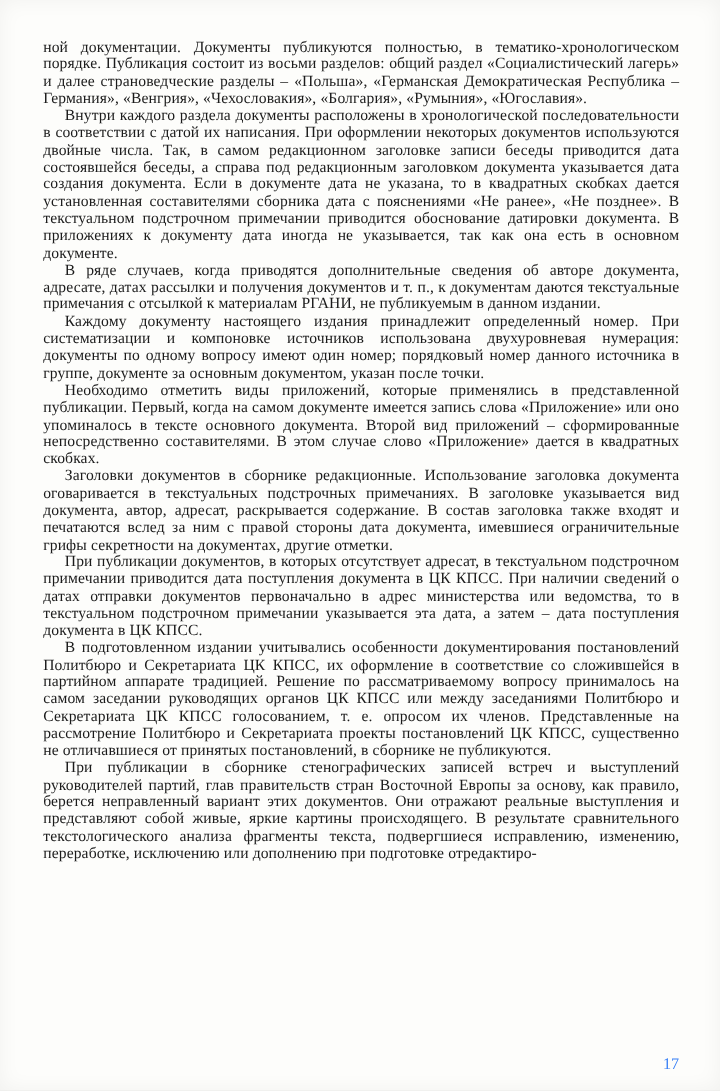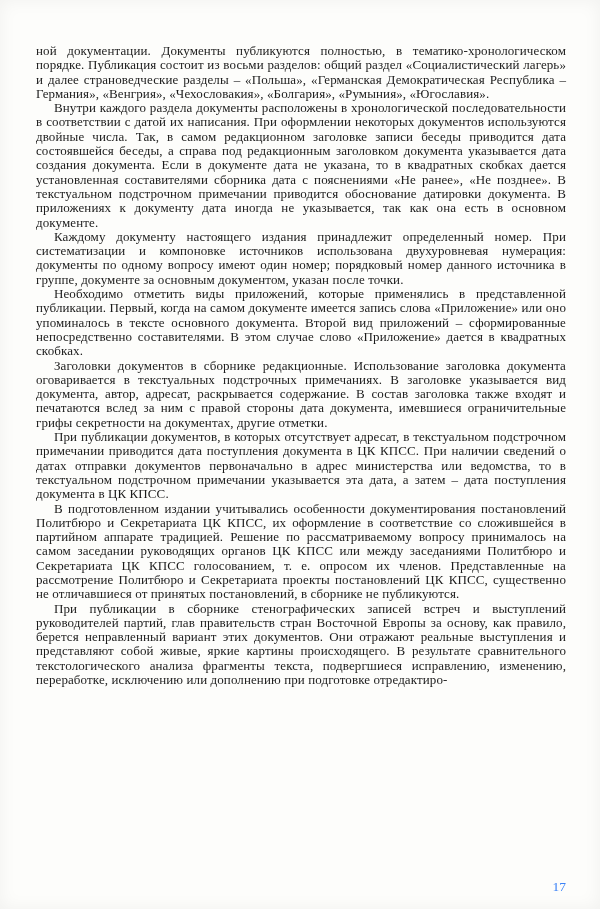--- a/index.html
+++ b/index.html
@@ -21,21 +21,20 @@
     left: 36px;
     right: 34px;
     top: 32px;
     font-family: "Liberation Serif", "DejaVu Serif", serif;
     font-size: 13px;
     line-height: 14.3px;
     color: #1b1b1b;
     text-align: justify;
     letter-spacing: 0.1px;
     hyphens: auto;
-    margin-top: 12px;
   }
   .para {
     margin: 0;
     padding: 0;
     text-indent: 0;
   }
   .para.indent {
     text-indent: 18px;
   }
   .page-number {
@@ -47,20 +46,21 @@
     color: #3b82f6;
   }
 </style>
 </head>
 <body>
 
 <div class="page">
   <div class="text-block">
       <p class="para">ной документации. Документы публикуются полностью, в тематико-хронологическом порядке. Публикация состоит из восьми разделов: общий раздел «Социалистический лагерь» и далее страноведческие разделы – «Польша», «Германская Демократическая Республика – Германия», «Венгрия», «Чехословакия», «Болгария», «Румыния», «Югославия».</p>
       <p class="para indent">Внутри каждого раздела документы расположены в хронологической последовательности в соответствии с датой их написания. При оформлении некоторых документов используются двойные числа. Так, в самом редакционном заголовке записи беседы приводится дата состоявшейся беседы, а справа под редакционным заголовком документа указывается дата создания документа. Если в документе дата не указана, то в квадратных скобках дается установленная составителями сборника дата с пояснениями «Не ранее», «Не позднее». В текстуальном подстрочном примечании приводится обоснование датировки документа. В приложениях к документу дата иногда не указывается, так как она есть в основном документе.</p>
+      <p class="para indent">В ряде случаев, когда приводятся дополнительные сведения об авторе документа, адресате, датах рассылки и получения документов и т. п., к документам даются текстуальные примечания с отсылкой к материалам РГАНИ, не публикуемым в данном издании.</p>
       <p class="para indent">Каждому документу настоящего издания принадлежит определенный номер. При систематизации и компоновке источников использована двухуровневая нумерация: документы по одному вопросу имеют один номер; порядковый номер данного источника в группе, документе за основным документом, указан после точки.</p>
       <p class="para indent">Необходимо отметить виды приложений, которые применялись в представленной публикации. Первый, когда на самом документе имеется запись слова «Приложение» или оно упоминалось в тексте основного документа. Второй вид приложений – сформированные непосредственно составителями. В этом случае слово «Приложение» дается в квадратных скобках.</p>
       <p class="para indent">Заголовки документов в сборнике редакционные. Использование заголовка документа оговаривается в текстуальных подстрочных примечаниях. В заголовке указывается вид документа, автор, адресат, раскрывается содержание. В состав заголовка также входят и печатаются вслед за ним с правой стороны дата документа, имевшиеся ограничительные грифы секретности на документах, другие отметки.</p>
       <p class="para indent">При публикации документов, в которых отсутствует адресат, в текстуальном подстрочном примечании приводится дата поступления документа в ЦК КПСС. При наличии сведений о датах отправки документов первоначально в адрес министерства или ведомства, то в текстуальном подстрочном примечании указывается эта дата, а затем – дата поступления документа в ЦК КПСС.</p>
       <p class="para indent">В подготовленном издании учитывались особенности документирования постановлений Политбюро и Секретариата ЦК КПСС, их оформление в соответствие со сложившейся в партийном аппарате традицией. Решение по рассматриваемому вопросу принималось на самом заседании руководящих органов ЦК КПСС или между заседаниями Политбюро и Секретариата ЦК КПСС голосованием, т. е. опросом их членов. Представленные на рассмотрение Политбюро и Секретариата проекты постановлений ЦК КПСС, существенно не отличавшиеся от принятых постановлений, в сборнике не публикуются.</p>
       <p class="para indent">При публикации в сборнике стенографических записей встреч и выступлений руководителей партий, глав правительств стран Восточной Европы за основу, как правило, берется неправленный вариант этих документов. Они отражают реальные выступления и представляют собой живые, яркие картины происходящего. В результате сравнительного текстологического анализа фрагменты текста, подвергшиеся исправлению, изменению, переработке, исключению или дополнению при подготовке отредактиро-</p>
     </div>
   <div class="page-number">17</div>
 </div>
 

